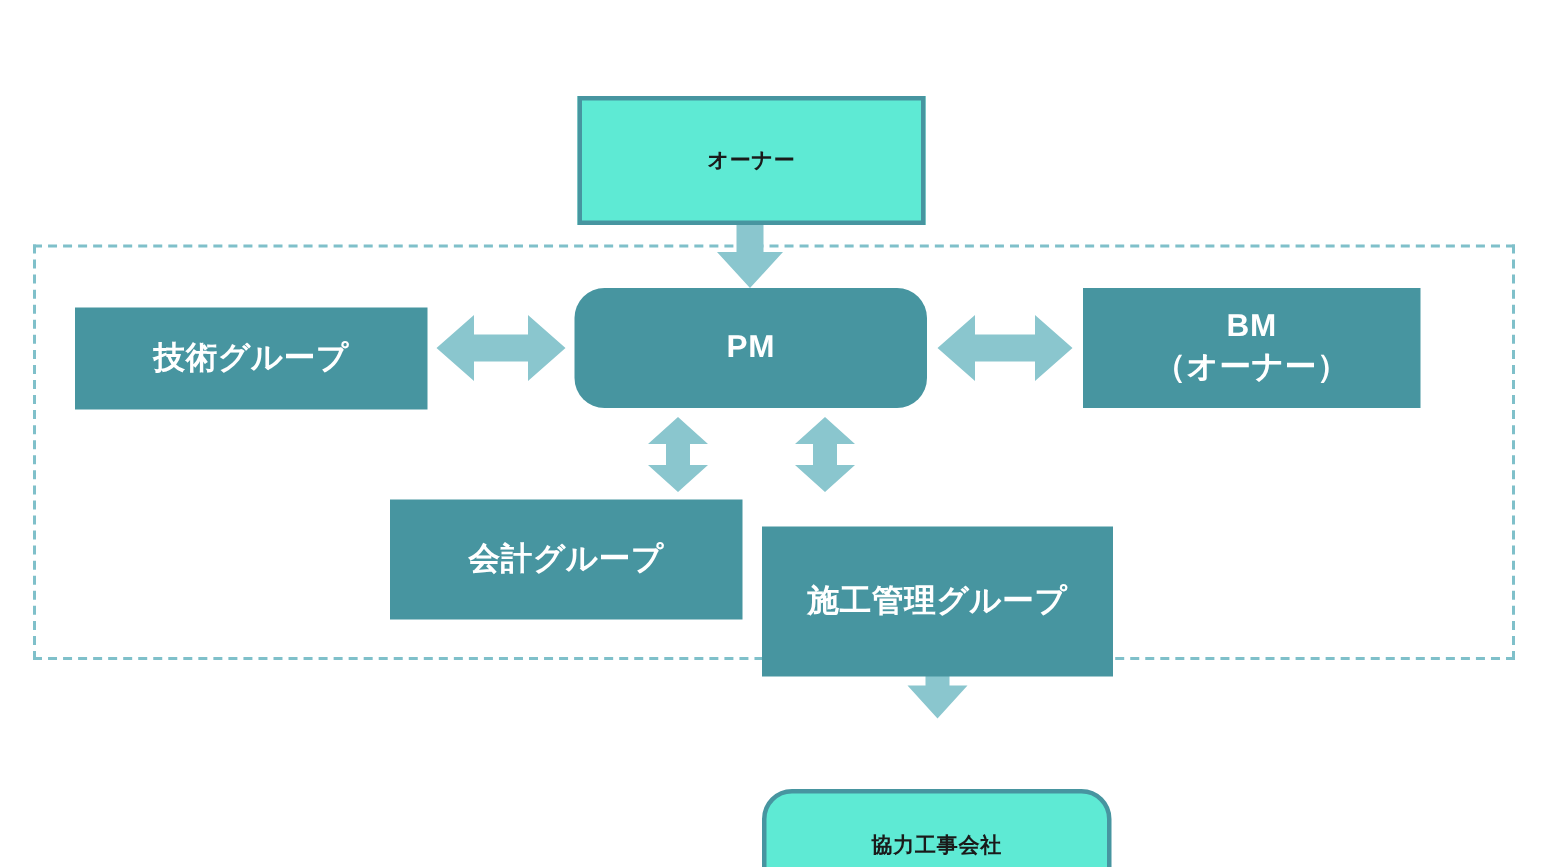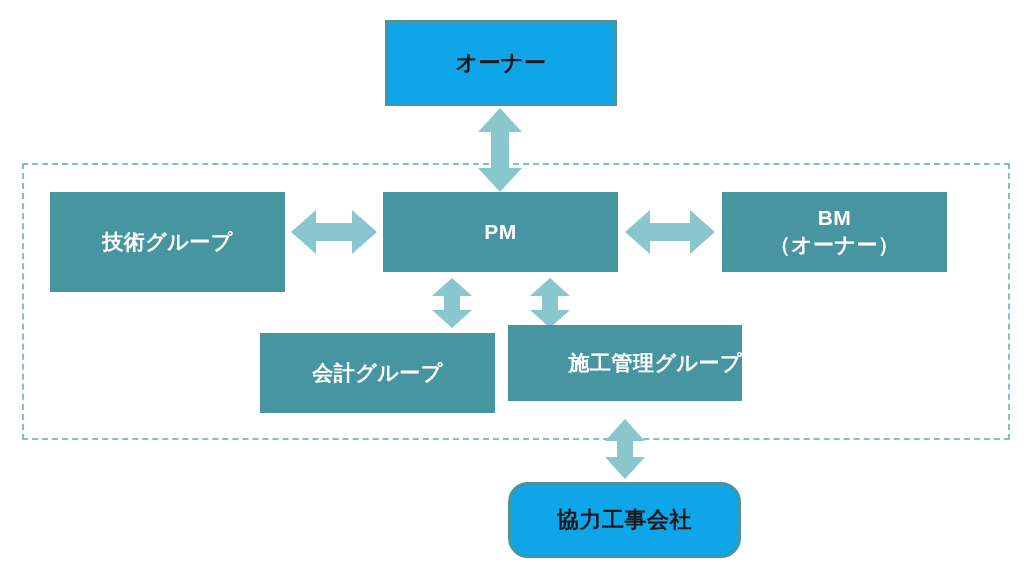--- a/index.html
+++ b/index.html
@@ -42,33 +42,34 @@
     line-height: 1.28;
     letter-spacing: 0.5px;
   }
   .node.filled {
     background: #4795A0;
     color: #ffffff;
     border: none;
     font-size: 21px;
   }
   .node.outlined {
-    background: #0ea5e9;
+    background: #5eead4;
     color: #1a1a1a;
     border: 3px solid #4795A0;
-    font-size: 22px;
+    font-size: 14px;
+    margin-top: 44px;
   }
 
   
   .node-owner      { left: 385px; top: 20px;  width: 232px; height: 86px;  }
-  .node-tech       { left: 50px;  top: 192px; width: 235px; height: 100px;  }
-  .node-pm         { left: 383px; top: 192px; width: 235px; height: 80px;  }
+  .node-tech       { left: 50px;  top: 205px; width: 235px; height: 68px;  }
+  .node-pm         { left: 383px; top: 192px; width: 235px; height: 80px; border-radius: 20px;  }
   .node-bm         { left: 722px; top: 192px; width: 225px; height: 80px;  }
   .node-acct       { left: 260px; top: 333px; width: 235px; height: 80px; text-align: center;  }
-  .node-constr     { left: 508px; top: 325px; width: 234px; height: 76px; justify-content: flex-end;  }
+  .node-constr     { left: 508px; top: 351px; width: 234px; height: 100px;  }
   .node-partner    { left: 508px; top: 482px; width: 233px; height: 76px; border-radius: 20px;  }
 
   
   .arrow {
     position: absolute;
   }
   .arrow svg { display: block; overflow: visible; }
 
   
 </style>

